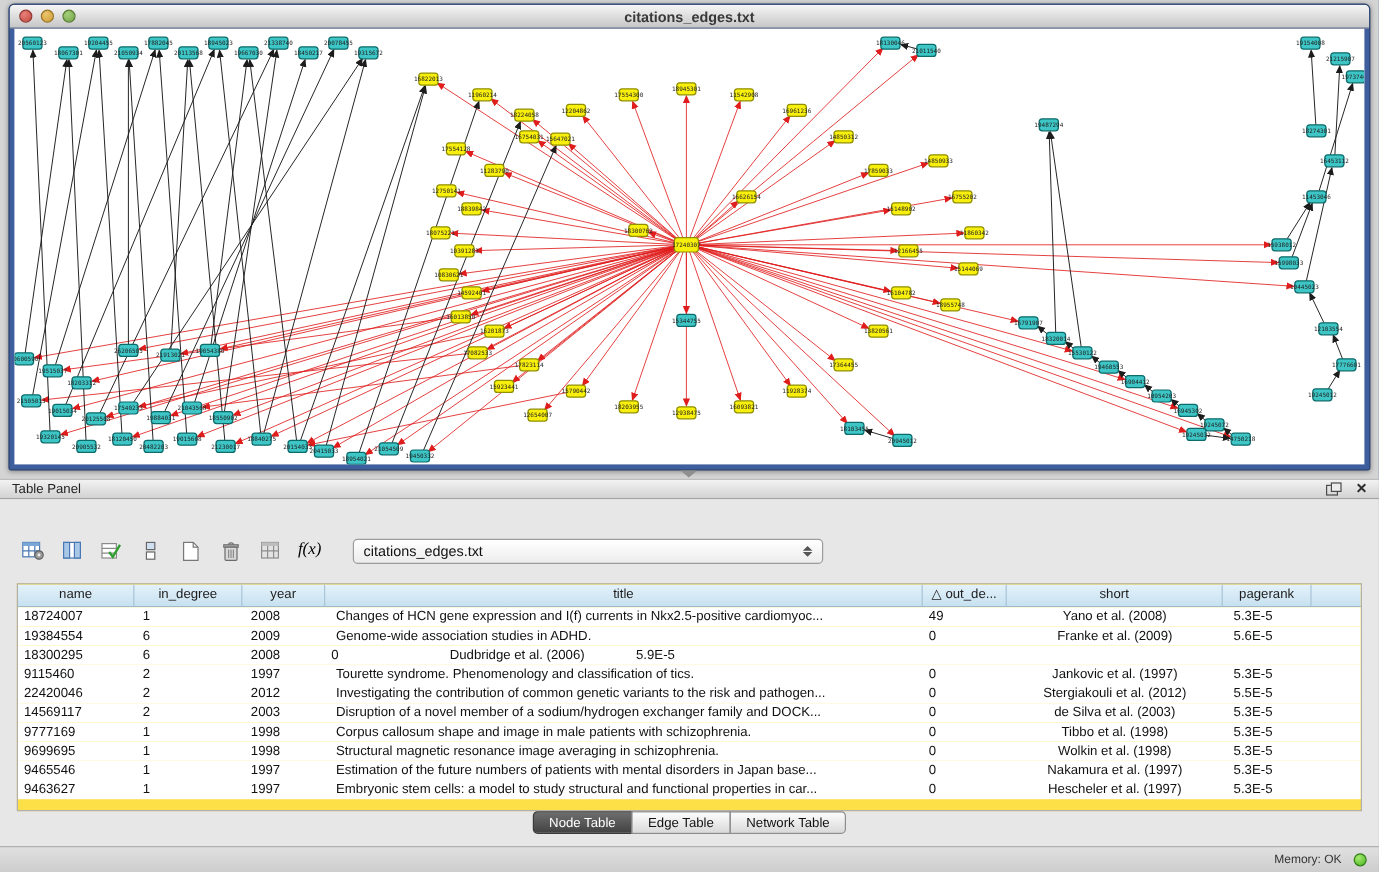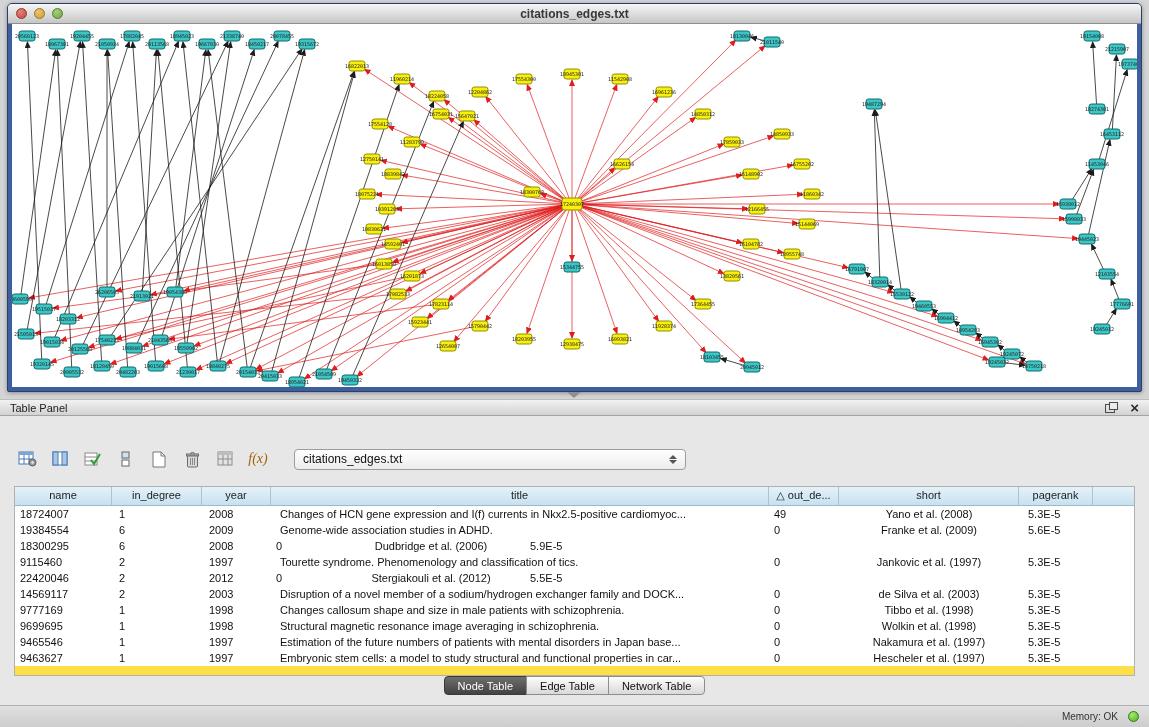--- a/index.html
+++ b/index.html
@@ -34,21 +34,21 @@
   .tp-icons{margin-left:auto;display:flex;gap:12px;align-items:center;}
   .float-ic{position:relative;width:13px;height:11px;display:inline-block;}
   .float-ic .sq1{position:absolute;left:0;bottom:0;width:8px;height:7px;border:1px solid #4a4a4a;}
   .float-ic .sq2{position:absolute;right:0;top:0;width:7px;height:6px;border:1px solid #4a4a4a;background:#ececec;}
   .close-ic{font-size:15px;font-weight:bold;color:#2e2e2e;line-height:11px;cursor:default;}
 
   
   .panel-body{position:absolute;left:0;top:416px;width:1149px;height:289px;background:#e7e7e7;}
   .toolbar{position:absolute;left:14px;top:30px;display:flex;align-items:center;gap:7px;height:26px;}
   .tbico{width:26px;height:24px;display:flex;align-items:center;justify-content:center;border-radius:3px;}
-  .fxico{font-family:"Liberation Serif",serif;font-style:italic;font-size:14px;color:#a16207;}
+  .fxico{font-family:"Liberation Serif",serif;font-style:italic;font-size:14px;color:#000000;}
   .dropdown{margin-left:16px;width:392px;height:21px;box-sizing:border-box;
     background:linear-gradient(#ffffff,#ececec);border:1px solid #9c9c9c;border-radius:4px;
     display:flex;align-items:center;padding:0 8px;font-size:12px;color:#111;}
   .spinners{margin-left:auto;display:flex;flex-direction:column;gap:1px;}
   .spinners i{display:block;width:0;height:0;border-left:4px solid transparent;border-right:4px solid transparent;}
   .spinners .up{border-bottom:4px solid #555;}
   .spinners .dn{border-top:4px solid #555;}
 
   
   .tablewrap{position:absolute;left:14px;top:70px;width:1121px;height:190px;background:#fde047;
@@ -590,40 +590,41 @@
           <div class="td c3" style="width: 498px;">Tourette syndrome. Phenomenology and classification of tics.</div>
           <div class="td c4" style="width: 70px;">0</div>
           <div class="td c5" style="width: 180px;">Jankovic et al. (1997)</div>
           <div class="td c6" style="width: 74px;">5.3E-5</div>
           <div class="td fill"></div>
         </div>
         <div class="tr">
           <div class="td c0" style="width: 97px;">22420046</div>
           <div class="td c1" style="width: 90px;">2</div>
           <div class="td c2" style="width: 69px;">2012</div>
+          <div class="td c3" style="width: 498px;">Investigating the contribution of common genetic variants to the risk and pathogen...</div>
           <div class="td c4" style="width: 70px;">0</div>
           <div class="td c5" style="width: 180px;">Stergiakouli et al. (2012)</div>
           <div class="td c6" style="width: 74px;">5.5E-5</div>
           <div class="td fill"></div>
         </div>
         <div class="tr">
           <div class="td c0" style="width: 97px;">14569117</div>
           <div class="td c1" style="width: 90px;">2</div>
           <div class="td c2" style="width: 69px;">2003</div>
           <div class="td c3" style="width: 498px;">Disruption of a novel member of a sodium/hydrogen exchanger family and DOCK...</div>
           <div class="td c4" style="width: 70px;">0</div>
           <div class="td c5" style="width: 180px;">de Silva et al. (2003)</div>
           <div class="td c6" style="width: 74px;">5.3E-5</div>
           <div class="td fill"></div>
         </div>
         <div class="tr">
           <div class="td c0" style="width: 97px;">9777169</div>
           <div class="td c1" style="width: 90px;">1</div>
           <div class="td c2" style="width: 69px;">1998</div>
-          <div class="td c3" style="width: 498px;">Changes callosum shape and size in male patients with schizophrenia.</div>
+          <div class="td c3" style="width: 498px;">Corpus callosum shape and image in male patients with schizophrenia.</div>
           <div class="td c4" style="width: 70px;">0</div>
           <div class="td c5" style="width: 180px;">Tibbo et al. (1998)</div>
           <div class="td c6" style="width: 74px;">5.3E-5</div>
           <div class="td fill"></div>
         </div>
         <div class="tr">
           <div class="td c0" style="width: 97px;">9699695</div>
           <div class="td c1" style="width: 90px;">1</div>
           <div class="td c2" style="width: 69px;">1998</div>
           <div class="td c3" style="width: 498px;">Structural magnetic resonance image averaging in schizophrenia.</div>

